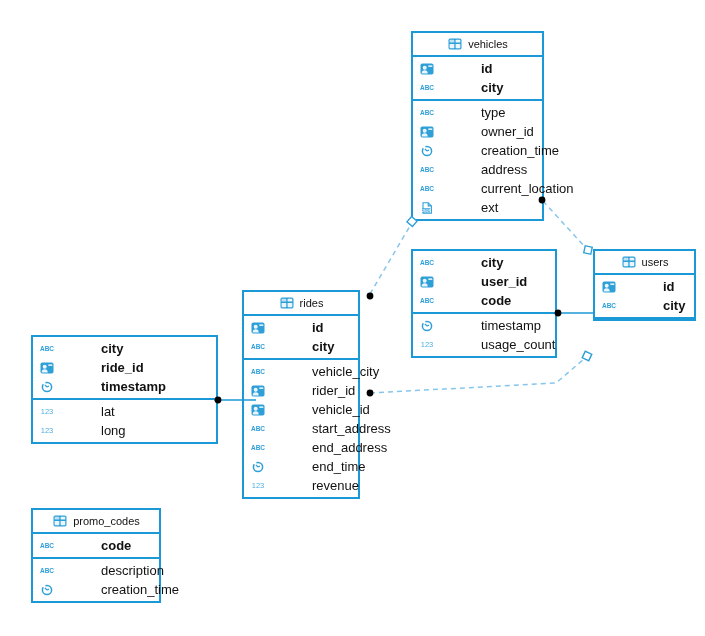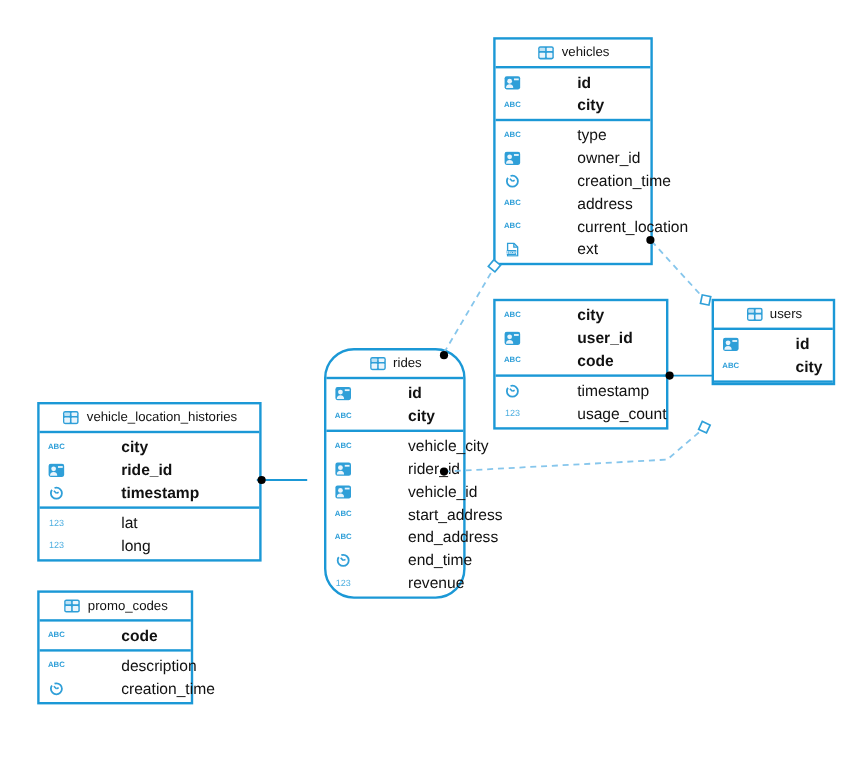--- a/index.html
+++ b/index.html
@@ -175,21 +175,21 @@
           </span>
         <span class="cname">id</span>
       </div>
       <div class="row">
         <span class="cicon abc">ABC</span>
         <span class="cname">city</span>
       </div>
     </div>
   </div>
 
-  <div class="table" style="left:270px;top:290px;width:114px;border-radius:25px;">
+  <div class="table" style="left:242px;top:290px;width:114px;">
     <div class="thead">
       <span class="cicon">
           <svg class="si" width="14" height="12">
             <use href="#i-table"></use>
           </svg>
         </span>
       <span class="tname">rides</span>
     </div>
     <div class="sec pk">
       <div class="row">
@@ -243,28 +243,20 @@
         <span class="cname">end_time</span>
       </div>
       <div class="row">
         <span class="cicon num">123</span>
         <span class="cname">revenue</span>
       </div>
     </div>
   </div>
 
   <div class="table" style="left:31px;top:335px;width:183px;">
-    <div class="thead">
-      <span class="cicon">
-          <svg class="si" width="14" height="12">
-            <use href="#i-table"></use>
-          </svg>
-        </span>
-      <span class="tname">vehicle_location_histories</span>
-    </div>
     <div class="sec pk">
       <div class="row">
         <span class="cicon abc">ABC</span>
         <span class="cname">city</span>
       </div>
       <div class="row">
         <span class="cicon">
             <svg class="si" width="14" height="12">
               <use href="#i-id"></use>
             </svg>
@@ -285,21 +277,21 @@
         <span class="cicon num">123</span>
         <span class="cname">lat</span>
       </div>
       <div class="row">
         <span class="cicon num">123</span>
         <span class="cname">long</span>
       </div>
     </div>
   </div>
 
-  <div class="table" style="left:31px;top:492px;width:126px;">
+  <div class="table" style="left:31px;top:508px;width:126px;">
     <div class="thead">
       <span class="cicon">
           <svg class="si" width="14" height="12">
             <use href="#i-table"></use>
           </svg>
         </span>
       <span class="tname">promo_codes</span>
     </div>
     <div class="sec pk">
       <div class="row">

